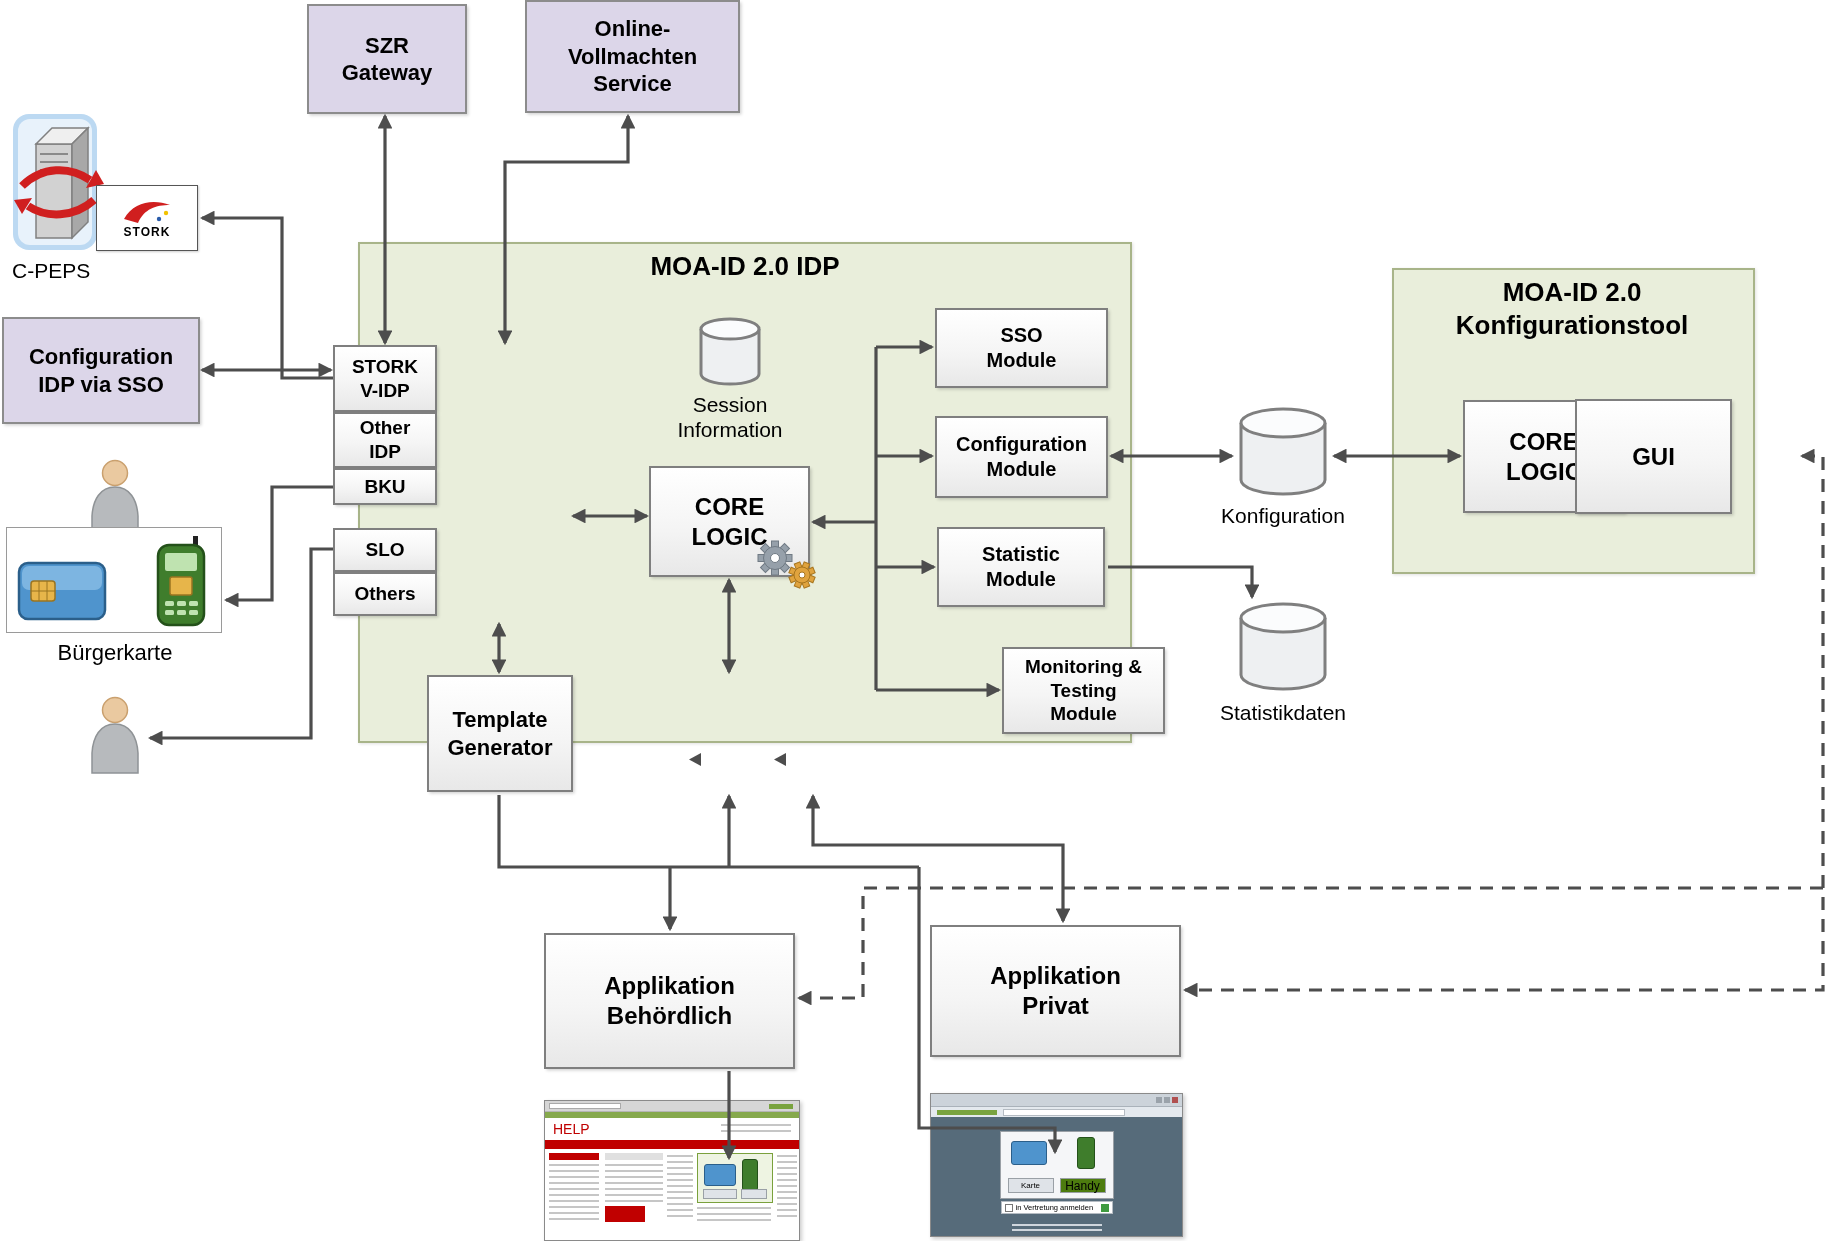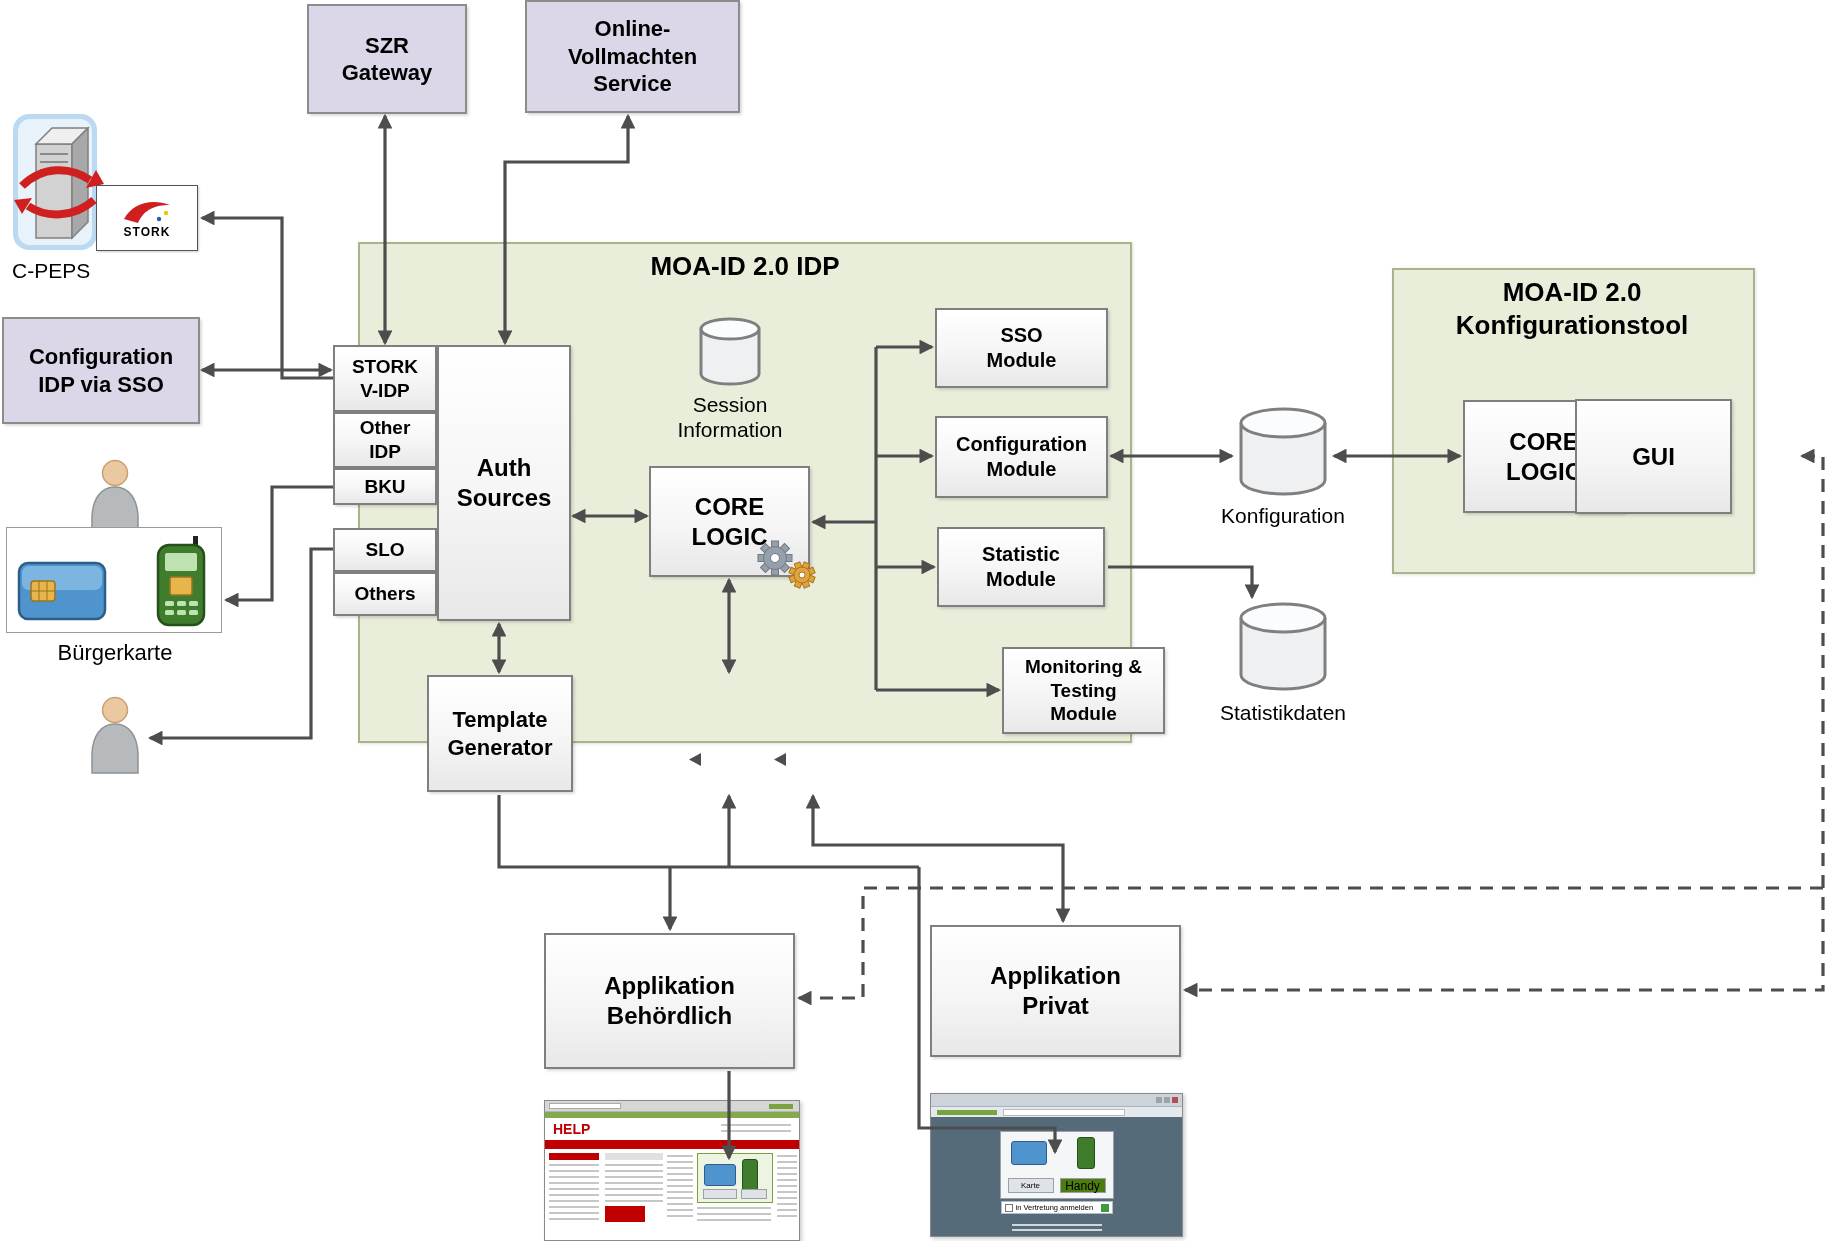--- a/index.html
+++ b/index.html
@@ -103,22 +103,20 @@
   </svg>
 
   <div class="box f19" style="left:333px;top:345px;width:104px;height:67px" data-bind="nodes.stork_vidp">STORK
 V-IDP</div>
   <div class="box f19" style="left:333px;top:412px;width:104px;height:56px" data-bind="nodes.other_idp">Other
 IDP</div>
   <div class="box f19" style="left:333px;top:468px;width:104px;height:37px" data-bind="nodes.bku">BKU</div>
   <div class="box f19" style="left:333px;top:528px;width:104px;height:44px" data-bind="nodes.slo">SLO</div>
   <div class="box f19" style="left:333px;top:572px;width:104px;height:44px" data-bind="nodes.others">Others</div>
 
-  <div class="box f24" style="left:437px;top:345px;width:134px;height:276px" data-bind="nodes.auth_sources">Auth
-Sources</div>
 
   <svg style="position:absolute;left:697px;top:316px" width="66" height="72" viewBox="0 0 66 72">
     <path d="M4,13 v45 a29,10 0 0 0 58,0 v-45" fill="#eef0f2" stroke="#7f7f7f" stroke-width="3"></path>
     <ellipse cx="33" cy="13" rx="29" ry="10" fill="#fbfcfd" stroke="#7f7f7f" stroke-width="3"></ellipse>
   </svg>
   <div class="lbl" style="left:655px;top:392px;width:150px" data-bind="nodes.session_information">Session
 Information</div>
 
   <div class="box f24" style="left:649px;top:466px;width:161px;height:111px" data-bind="nodes.core_logic">CORE
 LOGIC</div>
@@ -183,21 +181,21 @@
   <div class="box f24" style="left:930px;top:925px;width:251px;height:132px" data-bind="nodes.app_privat">Applikation
 Privat</div>
 
   <div class="shot" style="left:544px;top:1100px;width:256px;height:141px">
     <div style="height:10px;background:#d6d6d6;border-bottom:1px solid #b5b5b5;display:flex;align-items:center">
       <div style="width:70px;height:4px;background:#fff;border:1px solid #aaa;margin-left:4px"></div>
       <div style="width:24px;height:5px;background:#79a33f;margin-left:auto;margin-right:6px"></div>
     </div>
     <div style="height:6px;background:#86a94d"></div>
     <div style="height:22px;background:#fff;display:flex;align-items:center;padding:0 8px">
-      <span style="color:#c00000;font-weight:bold;font-size:14px" data-bind="screenshots.help_logo">HELP</span>
+      <span style="color:#c00000;font-weight:normal;font-size:14px" data-bind="screenshots.help_logo">HELP</span>
       <div style="flex:1"></div>
       <div class="tl" style="width:70px;height:10px"></div>
     </div>
     <div style="height:9px;background:#c00000"></div>
     <div style="position:relative;height:112px;background:#fff">
       <div style="position:absolute;left:4px;top:4px;width:50px;height:7px;background:#c00000"></div>
       <div class="tl" style="position:absolute;left:4px;top:15px;width:50px;height:56px"></div>
       <div style="position:absolute;left:60px;top:4px;width:58px;height:7px;background:#e0e0e0"></div>
       <div class="tl" style="position:absolute;left:60px;top:15px;width:58px;height:38px"></div>
       <div style="position:absolute;left:60px;top:57px;width:40px;height:16px;background:#c00000"></div>

